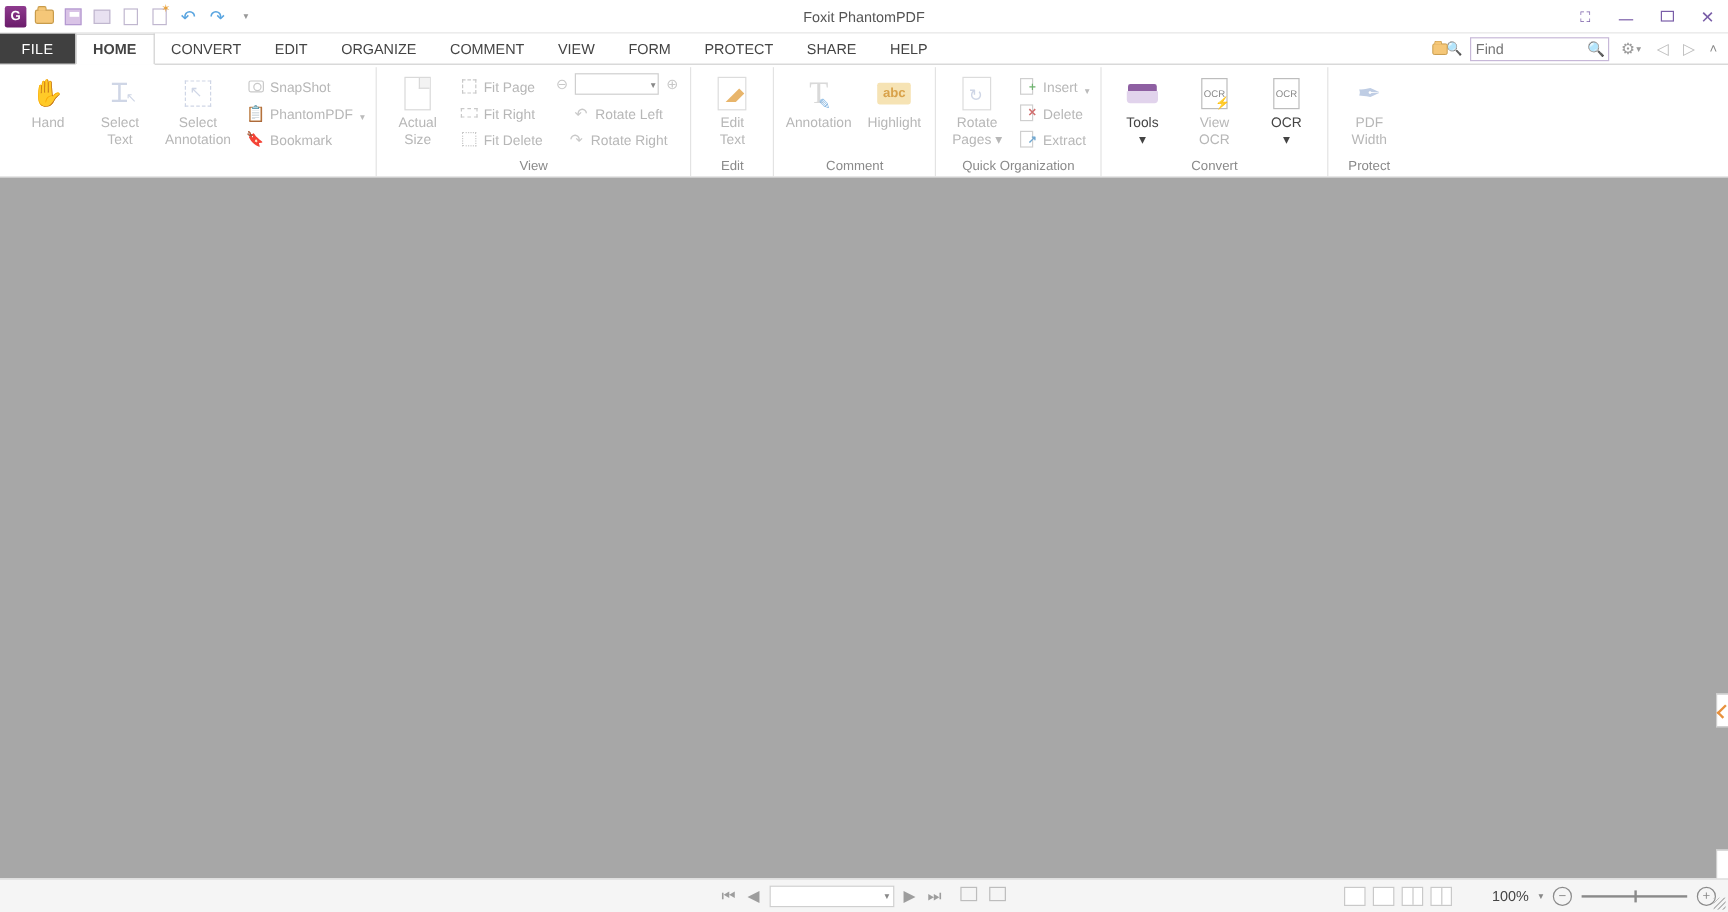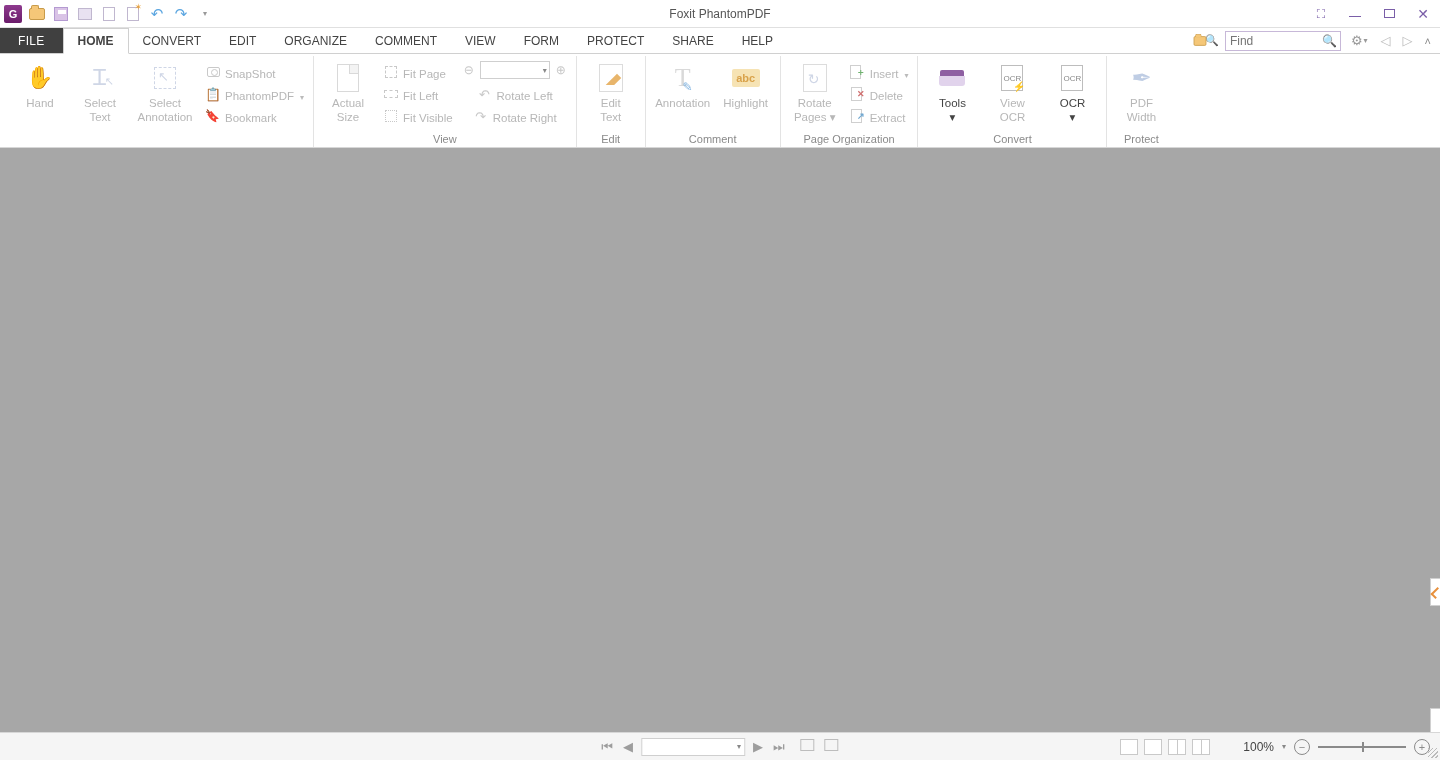--- a/index.html
+++ b/index.html
@@ -264,27 +264,27 @@
         <div class="smallbtn">
             <span class="sicon">
               <span class="sm-fit"></span>
             </span>
             <span>Fit Page</span>
           </div>
         <div class="smallbtn">
             <span class="sicon">
               <span class="sm-fit" style="width:14px;height:8px;"></span>
             </span>
-            <span>Fit Left</span>
+            <span>Fit Right</span>
           </div>
         <div class="smallbtn">
             <span class="sicon">
               <span class="sm-fit" style="border-style:dotted;"></span>
             </span>
-            <span>Fit Visible</span>
+            <span>Fit Delete</span>
           </div>
       </div>
       <div class="smallstack" style="align-items:center;">
         <div style="display:flex;align-items:center;gap:2px;">
           <div class="magbtn">
               <span>⊖</span>
             </div>
           <div class="zoomcombo">
               <span class="caret">▾</span>
             </div>
@@ -367,21 +367,21 @@
           </div>
         <div class="smallbtn">
             <span class="sicon">
               <span class="sm-page"></span>
               <span class="sm-ext" style="margin-left:-5px;font-size:9px;">↗</span>
             </span>
             <span>Extract</span>
           </div>
       </div>
     </div>
-    <div class="rgrouplabel">Page Organization</div>
+    <div class="rgrouplabel">Quick Organization</div>
   </div>
 
   <div class="rgroup">
     <div class="rbody">
       <div class="bigbtn enabled">
         <div class="bigicon">
             <div class="scan-ic">
               <div class="scan-top"></div>
               <div class="scan-body"></div>
             </div>

